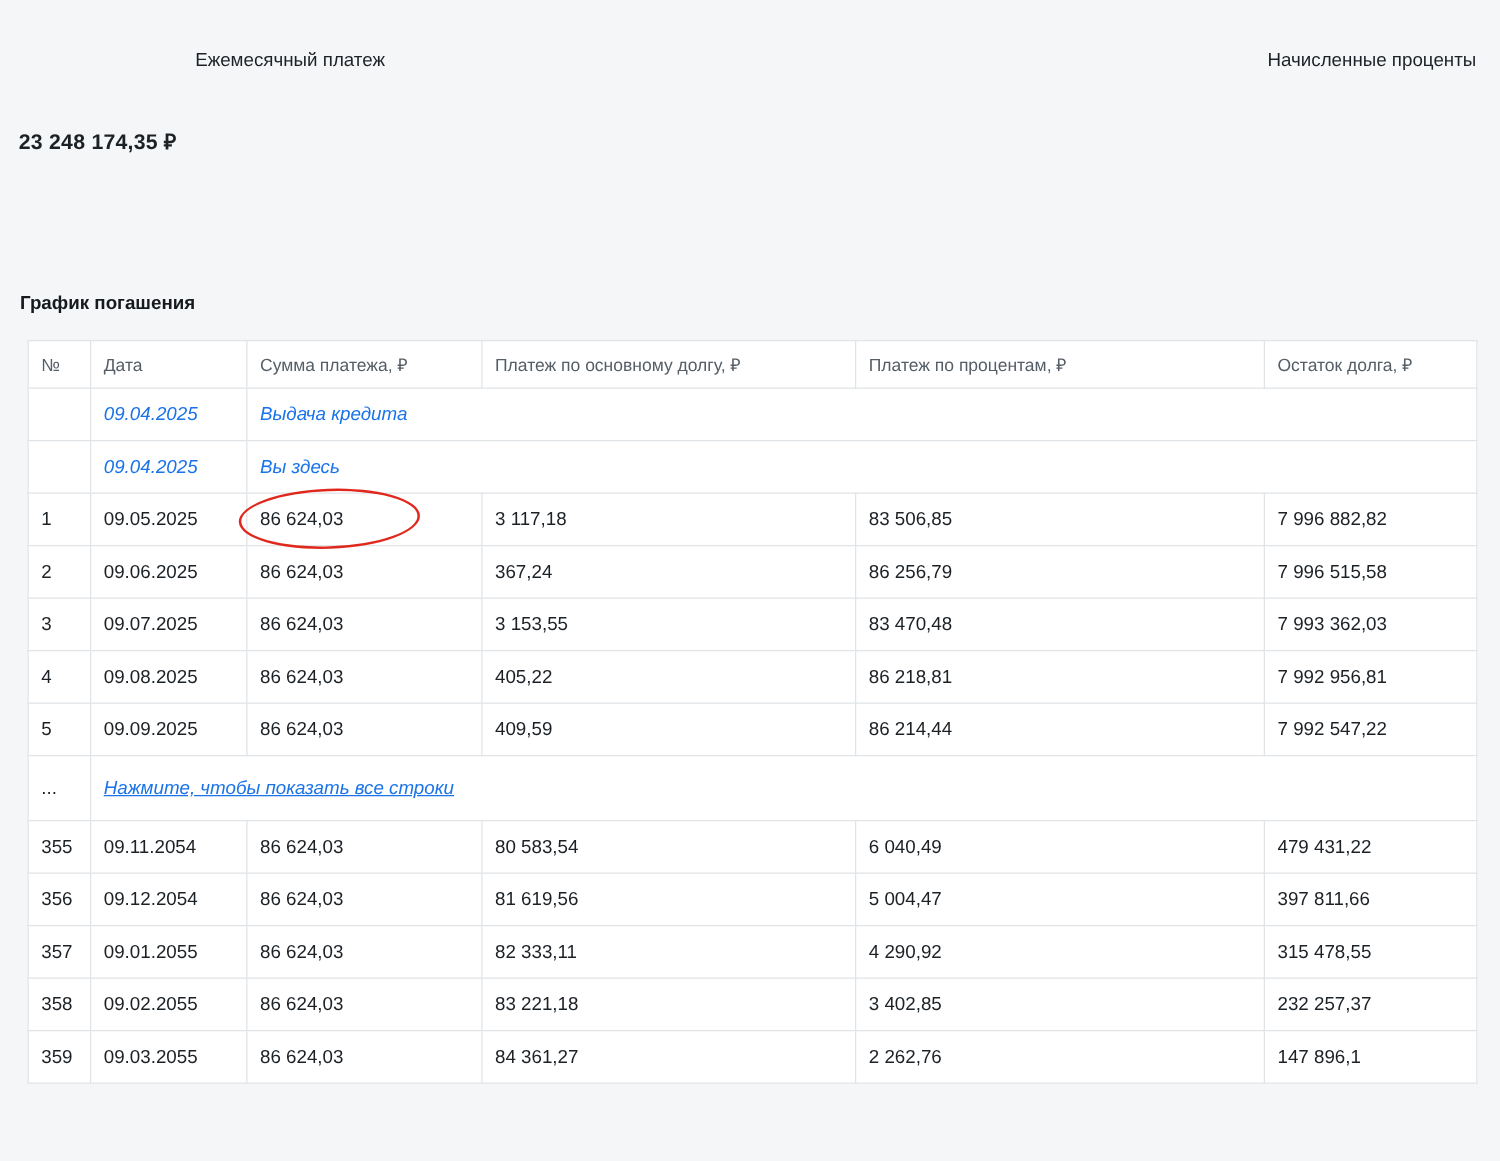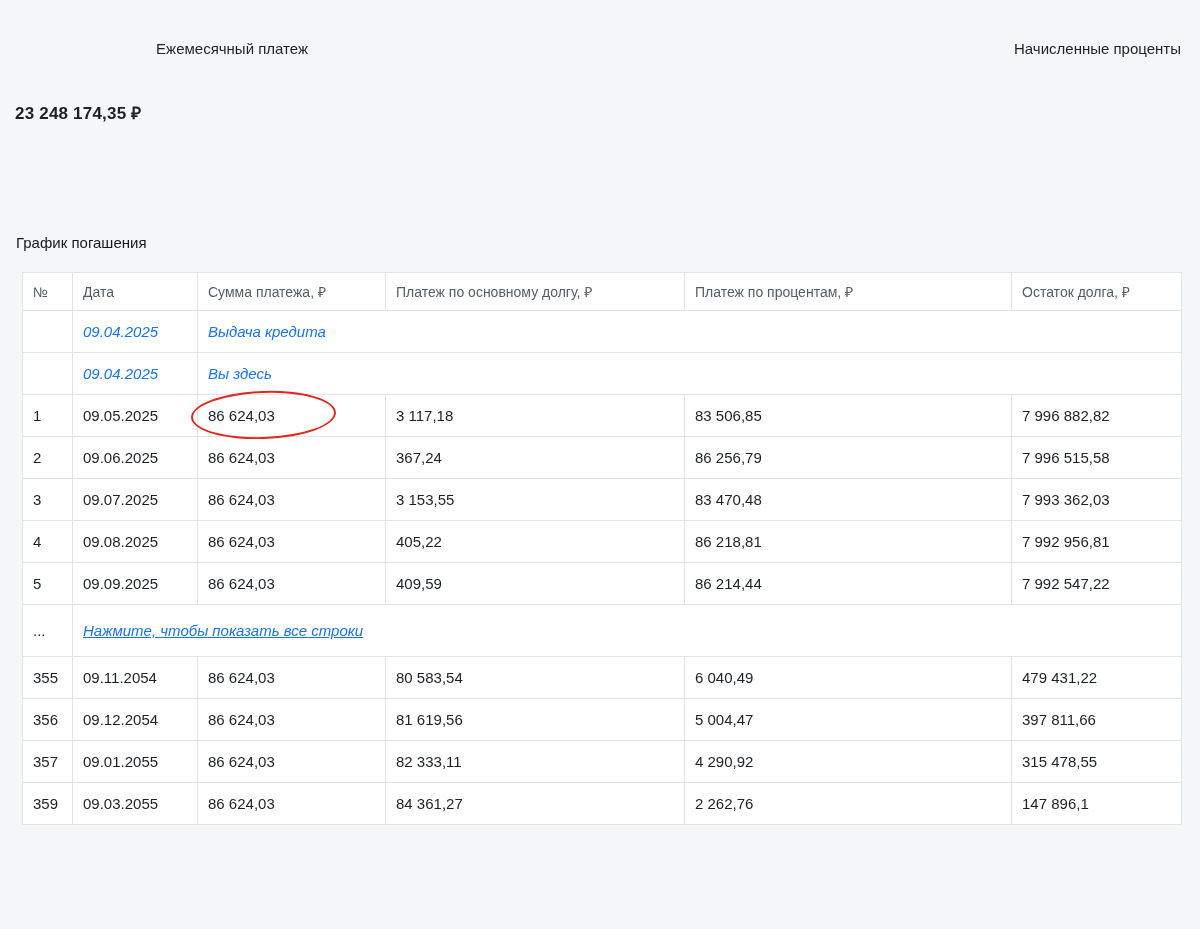--- a/index.html
+++ b/index.html
@@ -32,21 +32,21 @@
     border-radius: 50%;
     pointer-events: none;
     z-index: 3;
   }
   .top-ellipse  { left: -21px; right: -17px; top: -14px; bottom: -13px; transform: rotate(-1.5deg); }
   .cell-ellipse { left: -17px; right: -61px; top: -16px; bottom: -15px; border-width: 2.5px; transform: rotate(-2deg); }
 
   
   .schedule-title {
     font-size: 15px;
-    font-weight: 400;
+    font-weight: 700;
     color: #16191d;
     margin: 90px 0 16px -6px;
   }
   .schedule-table {
     width: 1159px;
     margin-top: 21px;
     border-collapse: collapse;
     table-layout: fixed;
     background: #ffffff;
   }
@@ -188,20 +188,28 @@
         </tr>
         <tr>
           <td class="col-num">357</td>
           <td>09.01.2055</td>
           <td>86 624,03</td>
           <td>82 333,11</td>
           <td>4 290,92</td>
           <td>315 478,55</td>
         </tr>
         <tr>
+          <td class="col-num">358</td>
+          <td>09.02.2055</td>
+          <td>86 624,03</td>
+          <td>83 221,18</td>
+          <td>3 402,85</td>
+          <td>232 257,37</td>
+        </tr>
+        <tr>
           <td class="col-num">359</td>
           <td>09.03.2055</td>
           <td>86 624,03</td>
           <td>84 361,27</td>
           <td>2 262,76</td>
           <td>147 896,1</td>
         </tr>
       </tbody>
   </table>
 

